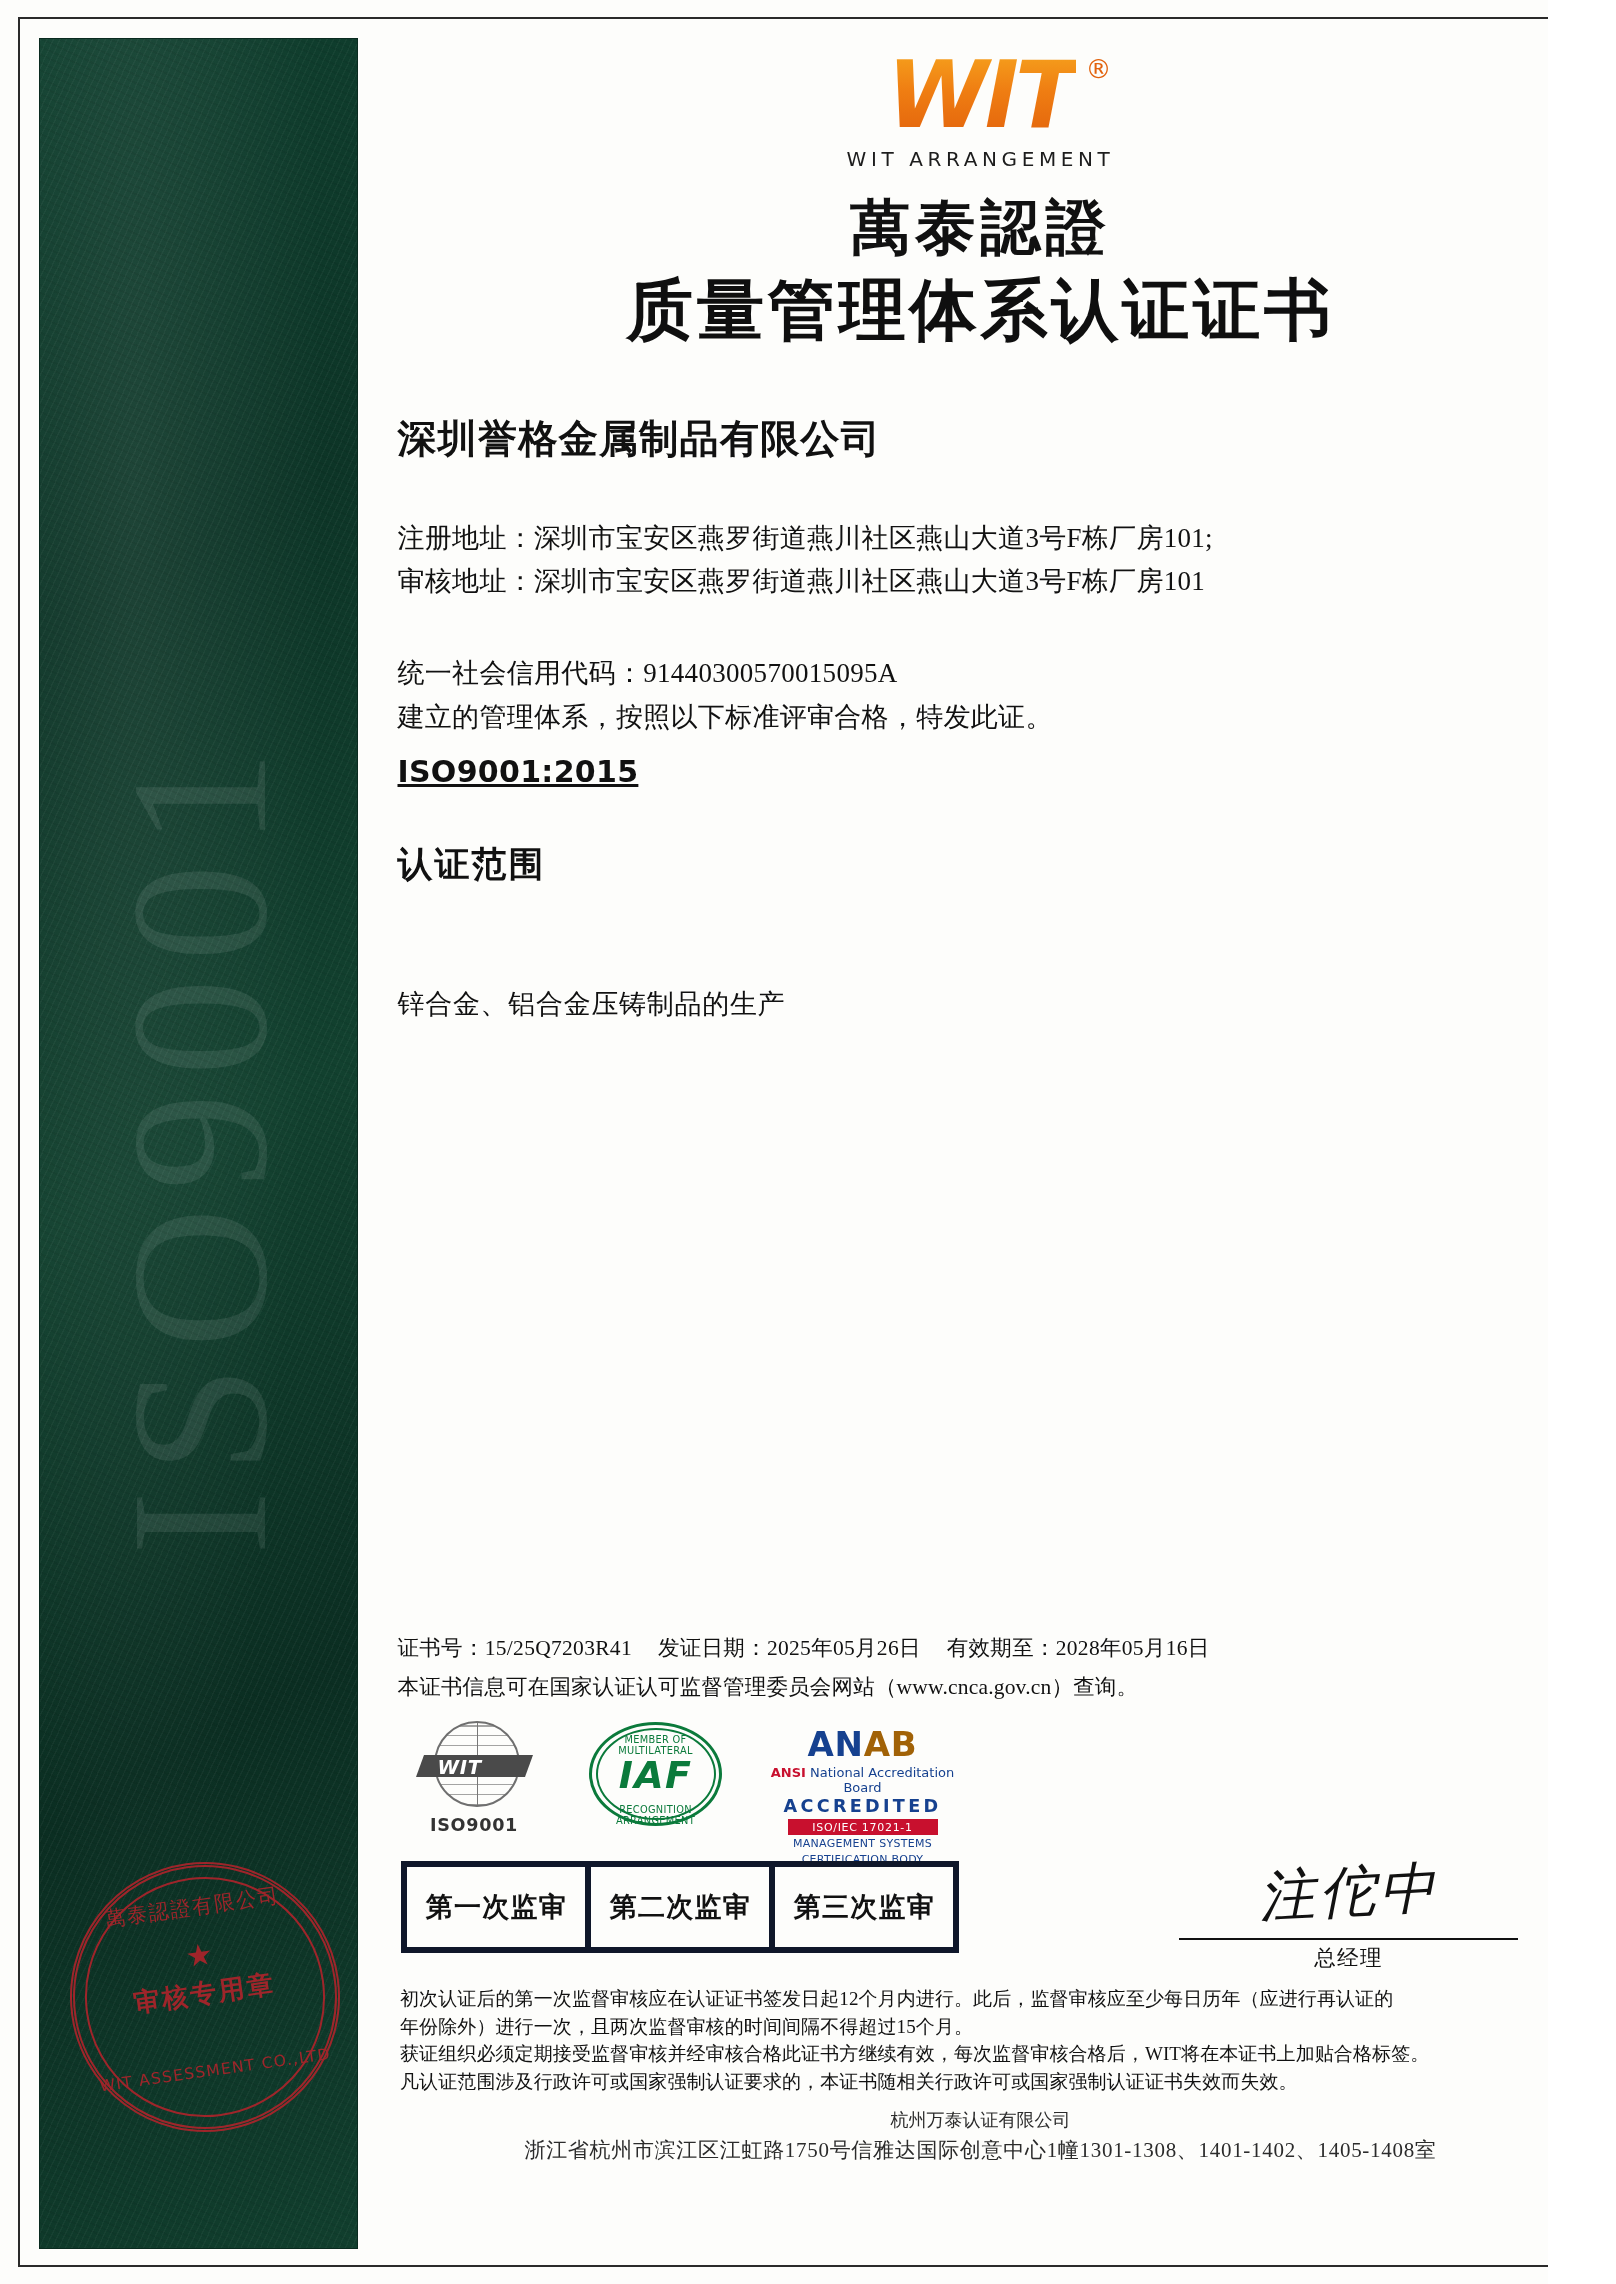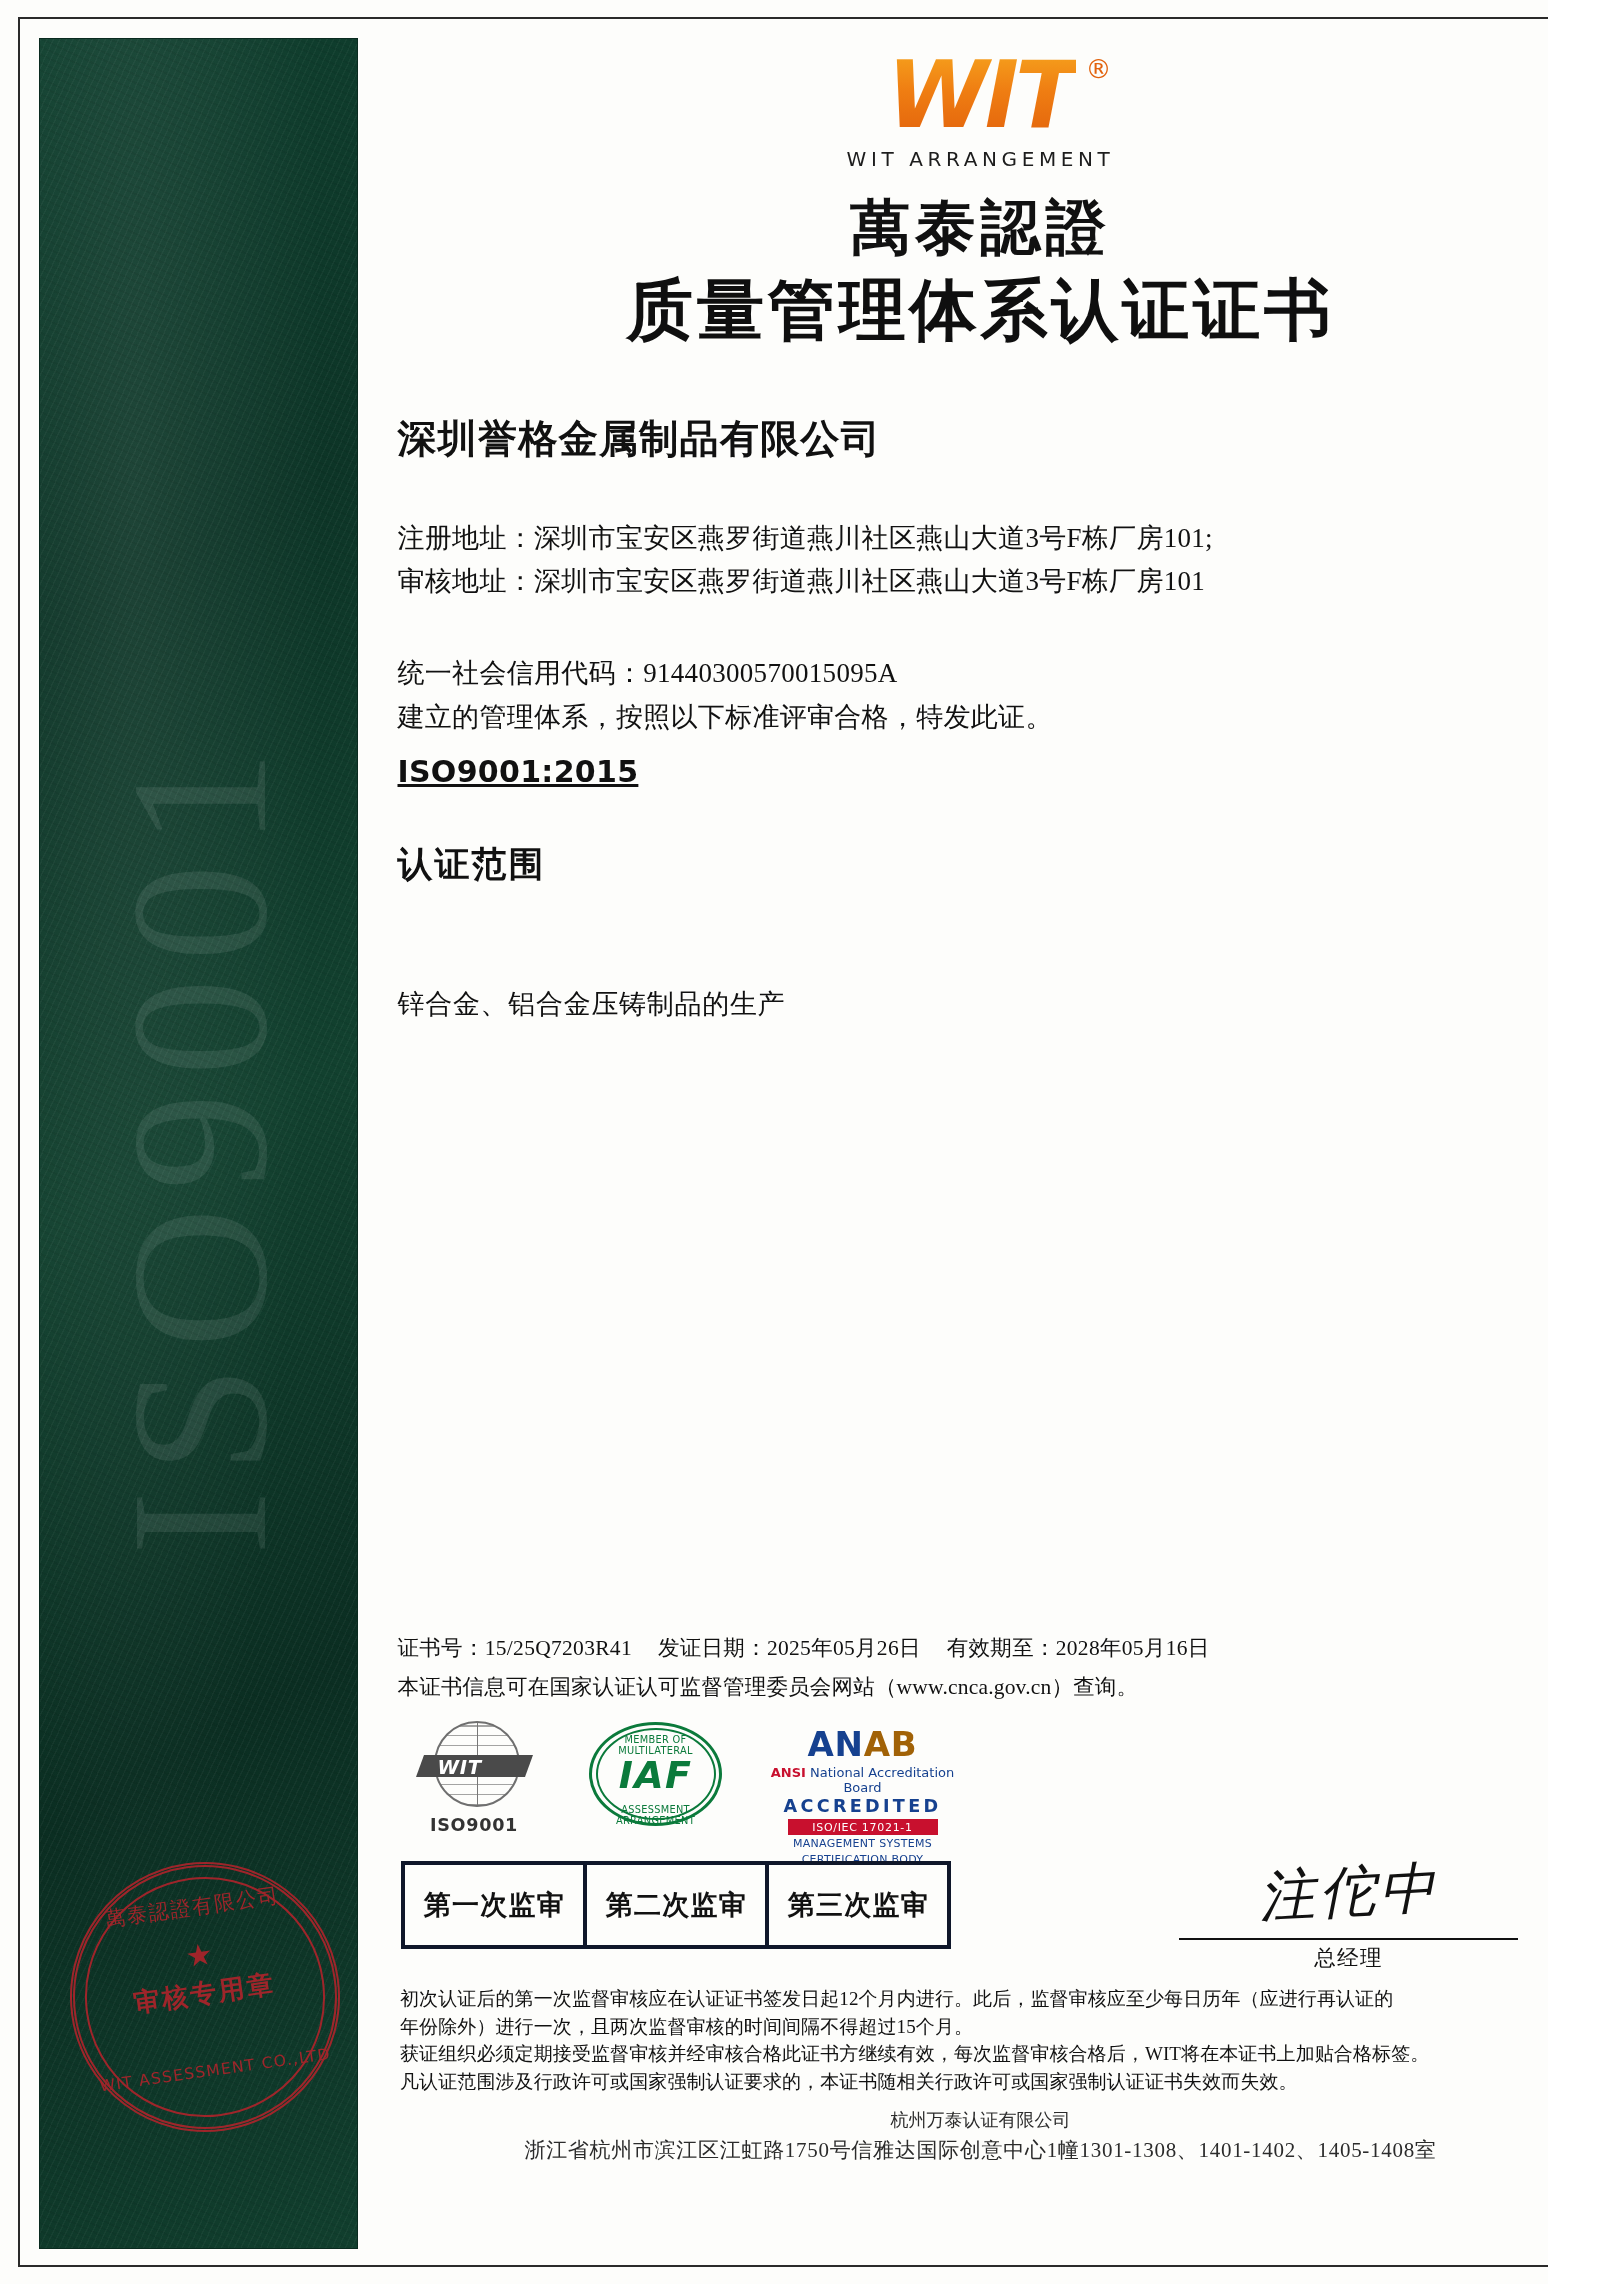--- a/index.html
+++ b/index.html
@@ -360,21 +360,21 @@
   
   .surv-table {
     position: absolute;
     left: 23.4px;
     top: 1823px;
     border-collapse: collapse;
   }
   .surv-table td {
     width: 176px;
     height: 78px;
-    border: 4px solid #0f172a;
+    border: 6px solid #0f172a;
     text-align: center;
     vertical-align: middle;
     font-family: "DejaVu Sans", sans-serif;
     font-weight: 700;
     font-size: 27px;
     letter-spacing: 1.3px;
     color: #111;
   }
 
   
@@ -541,21 +541,21 @@
         </div>
         <div class="iso9001-cap">ISO9001</div>
       </div>
 
       <div class="acc-item" style="left:189px; top:1.3px;">
         <div class="iaf">
           <div class="ring"></div>
           <div class="ring2"></div>
           <div class="arc-top">MEMBER OF MULTILATERAL</div>
           <div class="txt">IAF</div>
-          <div class="arc-bottom">ASSESSMENT ARRANGEMENT</div>
+          <div class="arc-bottom">RECOGNITION ARRANGEMENT</div>
         </div>
       </div>
 
       <div class="acc-item" style="left:365px; top:2.6px;">
         <div class="anab">
           <div class="an-title"><span>AN</span><span class="red">AB</span></div>
           <div class="an-sub"><b>ANSI</b> <span>National Accreditation Board</span></div>
           <div class="an-acc">ACCREDITED</div>
           <div class="an-bar">ISO/IEC 17021-1</div>
           <div class="an-foot">MANAGEMENT SYSTEMS</div>

